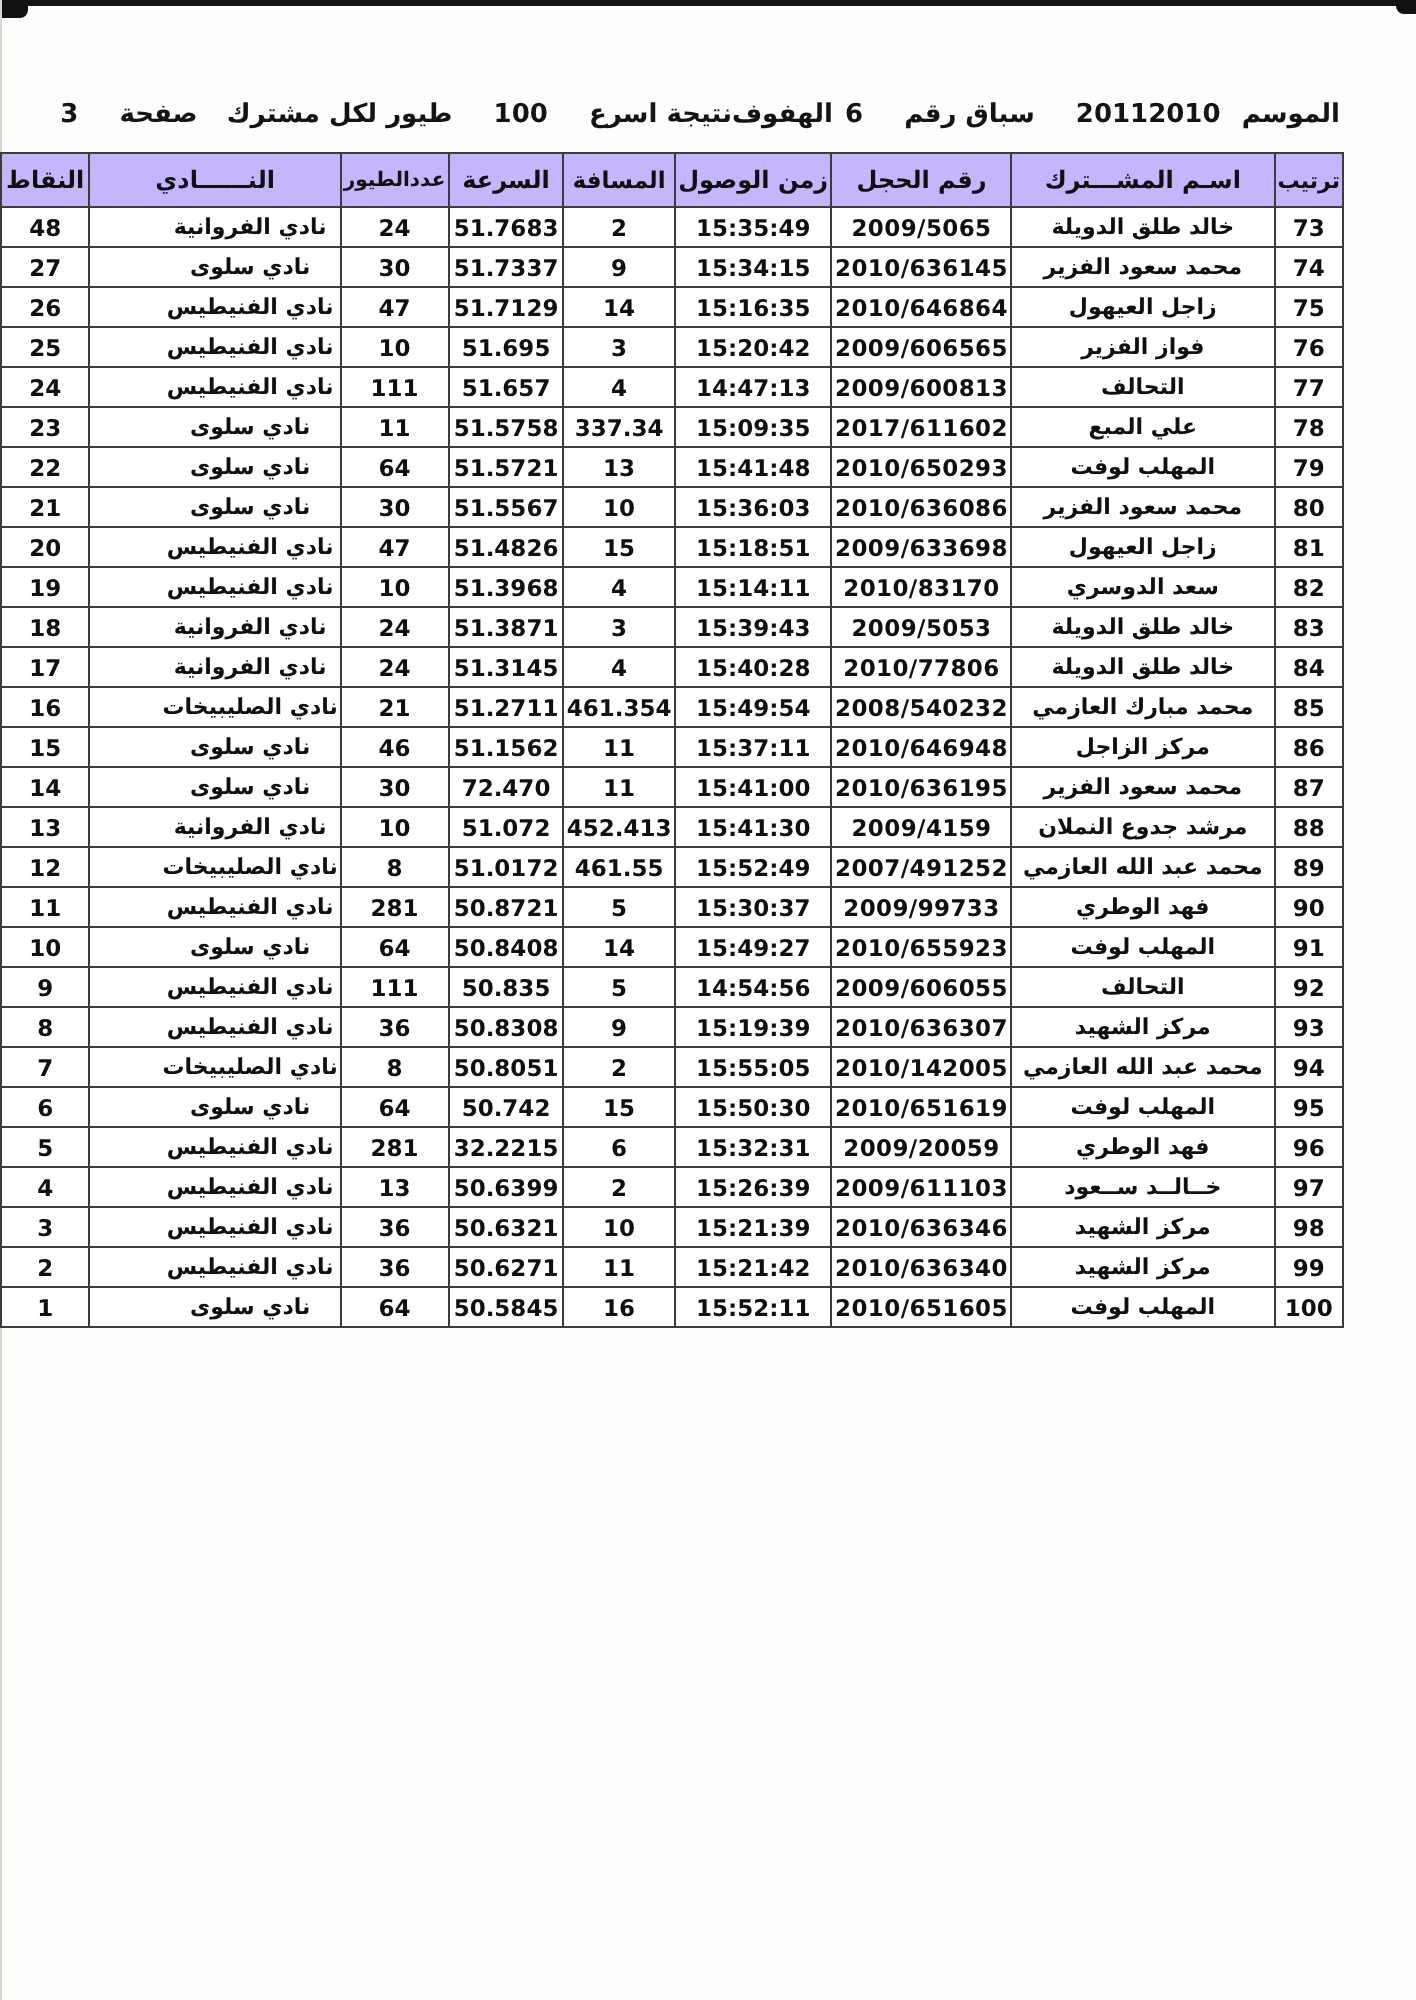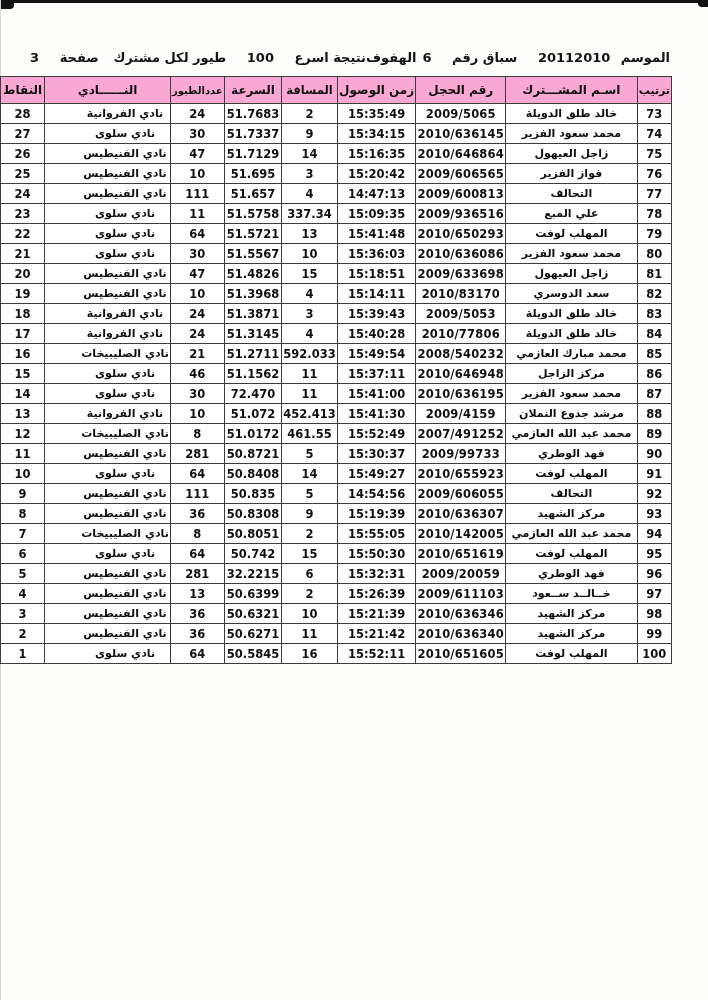--- a/index.html
+++ b/index.html
@@ -29,21 +29,21 @@
     border-collapse:collapse;direction:rtl;table-layout:fixed;
     background:#fff;
   }
   th,td{
     border:1px solid #3c3c3c;
     text-align:center;vertical-align:middle;
     font-weight:bold;color:#101010;
     overflow:hidden;white-space:nowrap;
     padding:0 1px;
   }
-  th{height:26px;font-size:12px;background:#f9a8d4;}
+  th{height:26px;font-size:12px;background:#c4b5fd;}
   td{height:19px;font-size:11.5px;}
   th.h-birds{font-size:10px;letter-spacing:-0.5px;}
   th.h-rank{font-size:11px;}
   th.h-distance{font-size:11.5px;}
   td.c-name{font-size:11px;text-align:center;}
   td.c-club{font-size:11px;padding-left:36px;}
   td.c-ring{font-size:11.5px;letter-spacing:0.2px;}
 </style>
 </head>
 <body>
@@ -98,21 +98,21 @@
   <tbody id="body">
       <tr>
         <td class="c-rank">73</td>
         <td class="c-name">خالد طلق الدويلة</td>
         <td class="c-ring">2009/5065</td>
         <td class="c-time">15:35:49</td>
         <td class="c-distance">2</td>
         <td class="c-speed">51.7683</td>
         <td class="c-birds">24</td>
         <td class="c-club">نادي الفروانية</td>
-        <td class="c-points">28</td>
+        <td class="c-points">48</td>
       </tr>
       <tr>
         <td class="c-rank">74</td>
         <td class="c-name">محمد سعود الفزير</td>
         <td class="c-ring">2010/636145</td>
         <td class="c-time">15:34:15</td>
         <td class="c-distance">9</td>
         <td class="c-speed">51.7337</td>
         <td class="c-birds">30</td>
         <td class="c-club">نادي سلوى</td>
@@ -147,21 +147,21 @@
         <td class="c-time">14:47:13</td>
         <td class="c-distance">4</td>
         <td class="c-speed">51.657</td>
         <td class="c-birds">111</td>
         <td class="c-club">نادي الفنيطيس</td>
         <td class="c-points">24</td>
       </tr>
       <tr>
         <td class="c-rank">78</td>
         <td class="c-name">علي المبع</td>
-        <td class="c-ring">2009/936516</td>
+        <td class="c-ring">2017/611602</td>
         <td class="c-time">15:09:35</td>
         <td class="c-distance">337.34</td>
         <td class="c-speed">51.5758</td>
         <td class="c-birds">11</td>
         <td class="c-club">نادي سلوى</td>
         <td class="c-points">23</td>
       </tr>
       <tr>
         <td class="c-rank">79</td>
         <td class="c-name">المهلب لوفت</td>
@@ -226,21 +226,21 @@
         <td class="c-speed">51.3145</td>
         <td class="c-birds">24</td>
         <td class="c-club">نادي الفروانية</td>
         <td class="c-points">17</td>
       </tr>
       <tr>
         <td class="c-rank">85</td>
         <td class="c-name">محمد مبارك العازمي</td>
         <td class="c-ring">2008/540232</td>
         <td class="c-time">15:49:54</td>
-        <td class="c-distance">592.033</td>
+        <td class="c-distance">461.354</td>
         <td class="c-speed">51.2711</td>
         <td class="c-birds">21</td>
         <td class="c-club">نادي الصليبيخات</td>
         <td class="c-points">16</td>
       </tr>
       <tr>
         <td class="c-rank">86</td>
         <td class="c-name">مركز الزاجل</td>
         <td class="c-ring">2010/646948</td>
         <td class="c-time">15:37:11</td>

